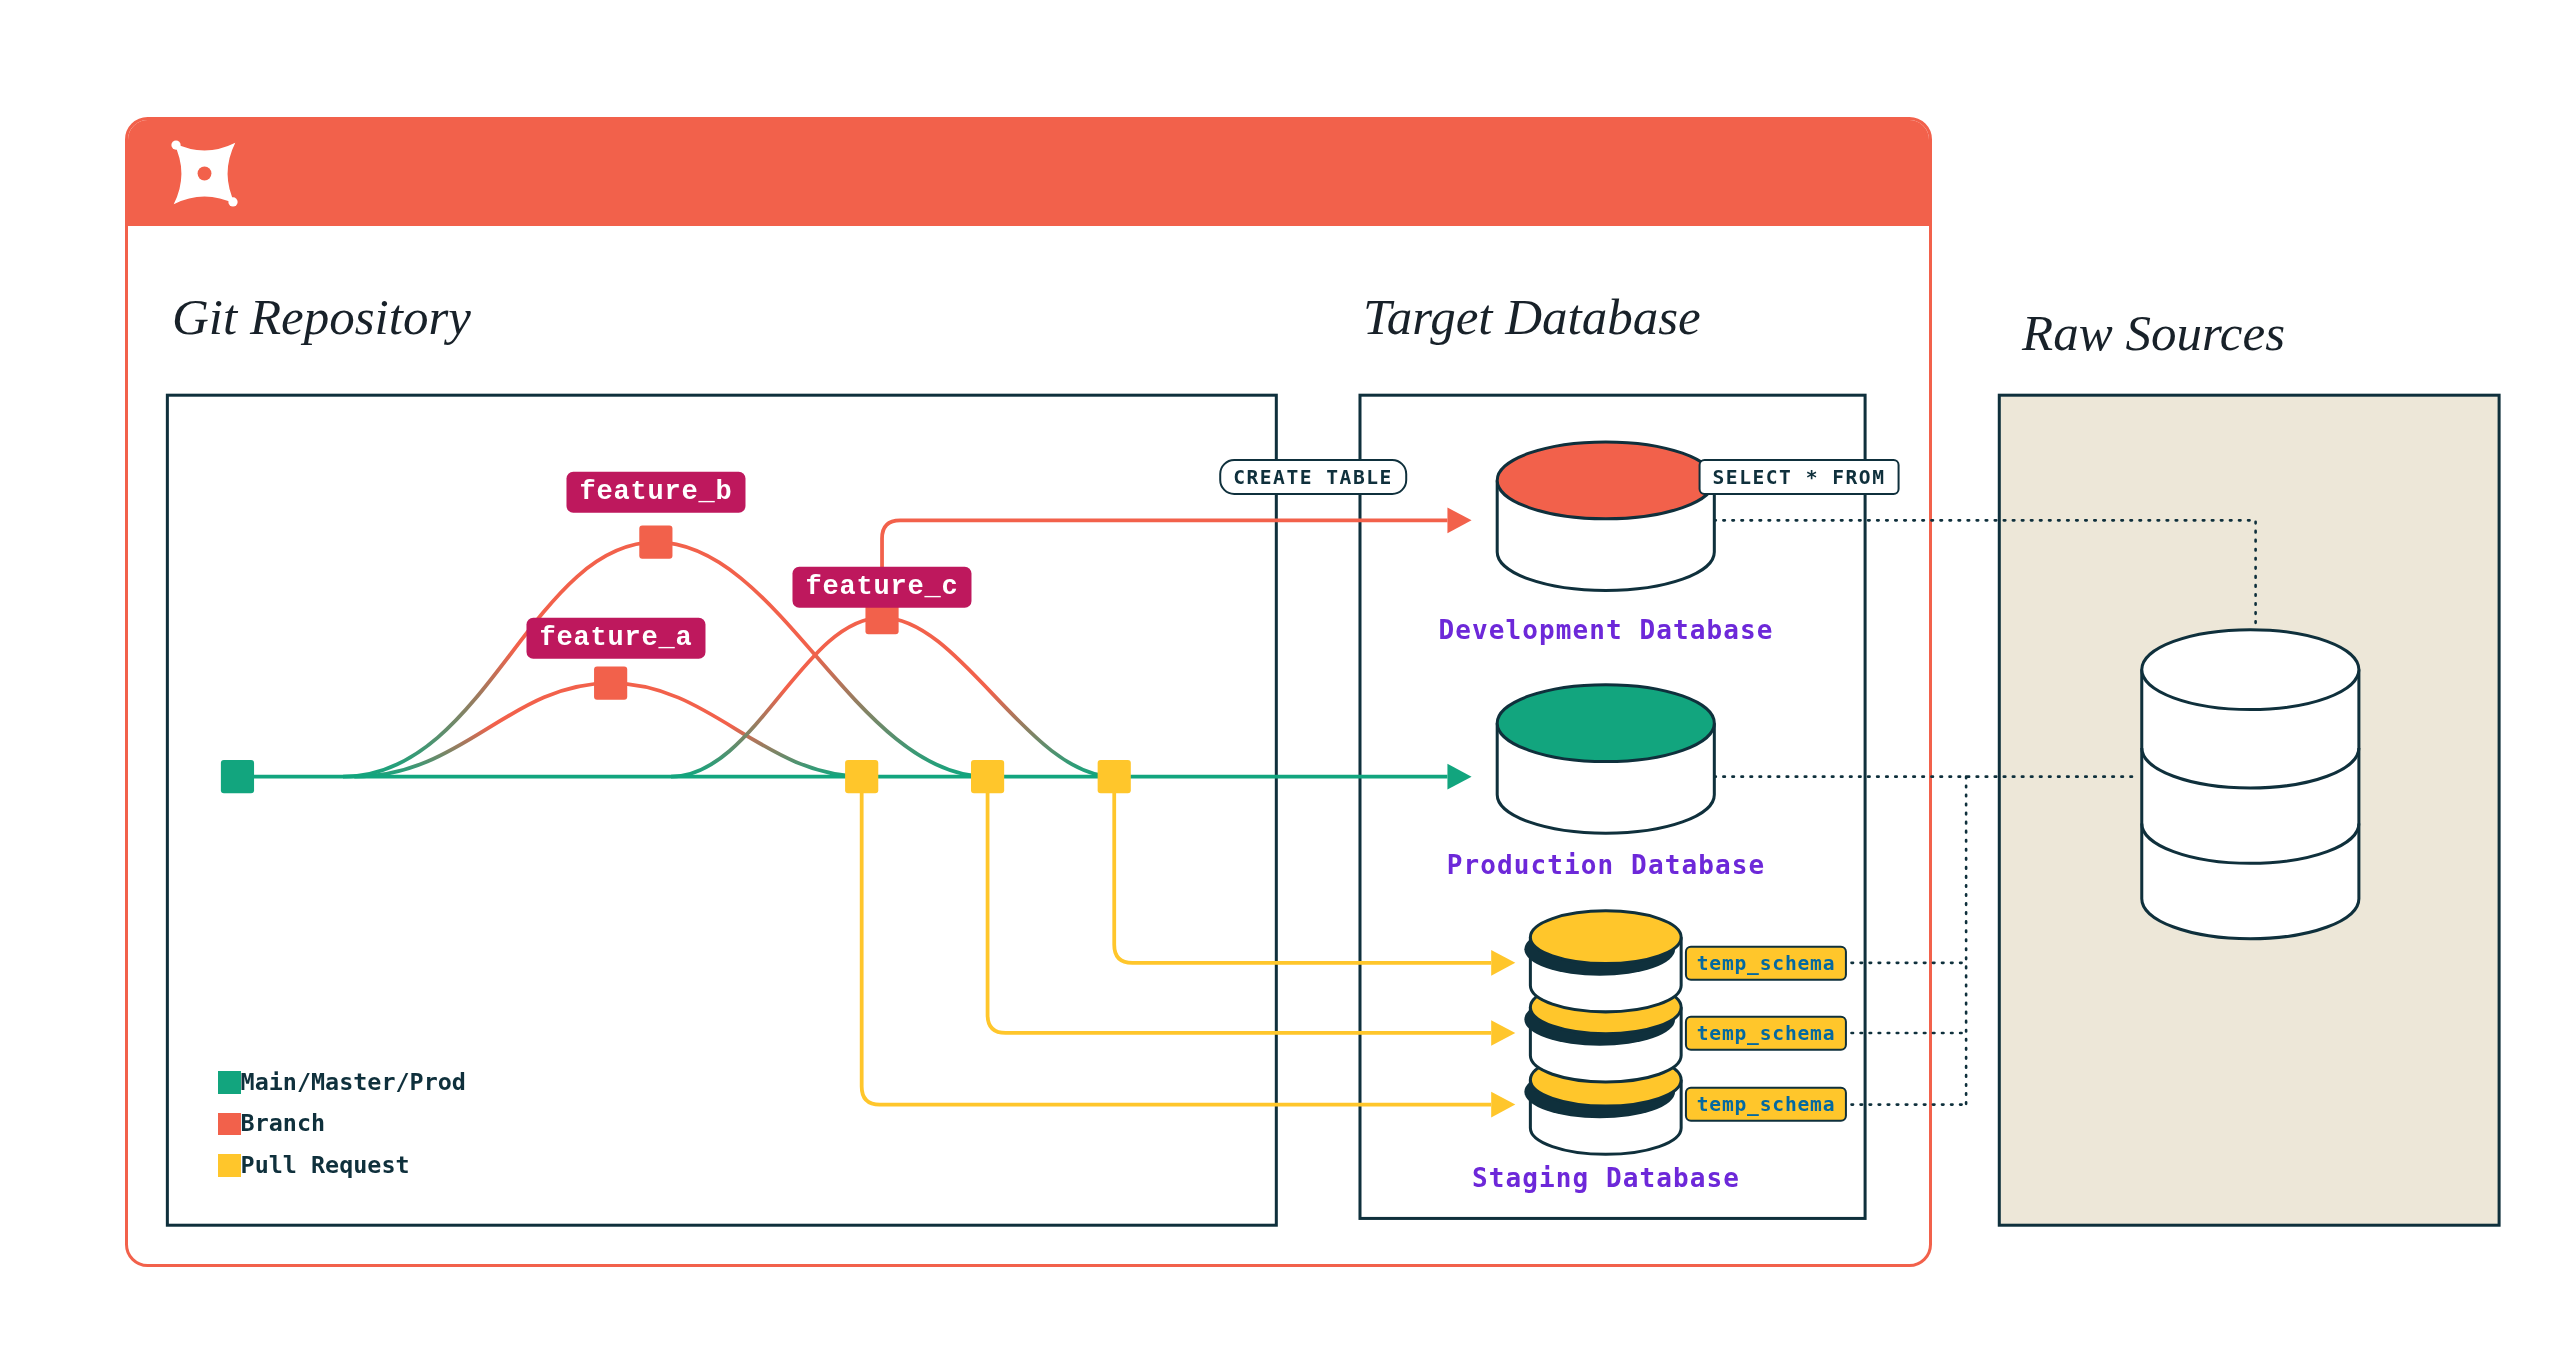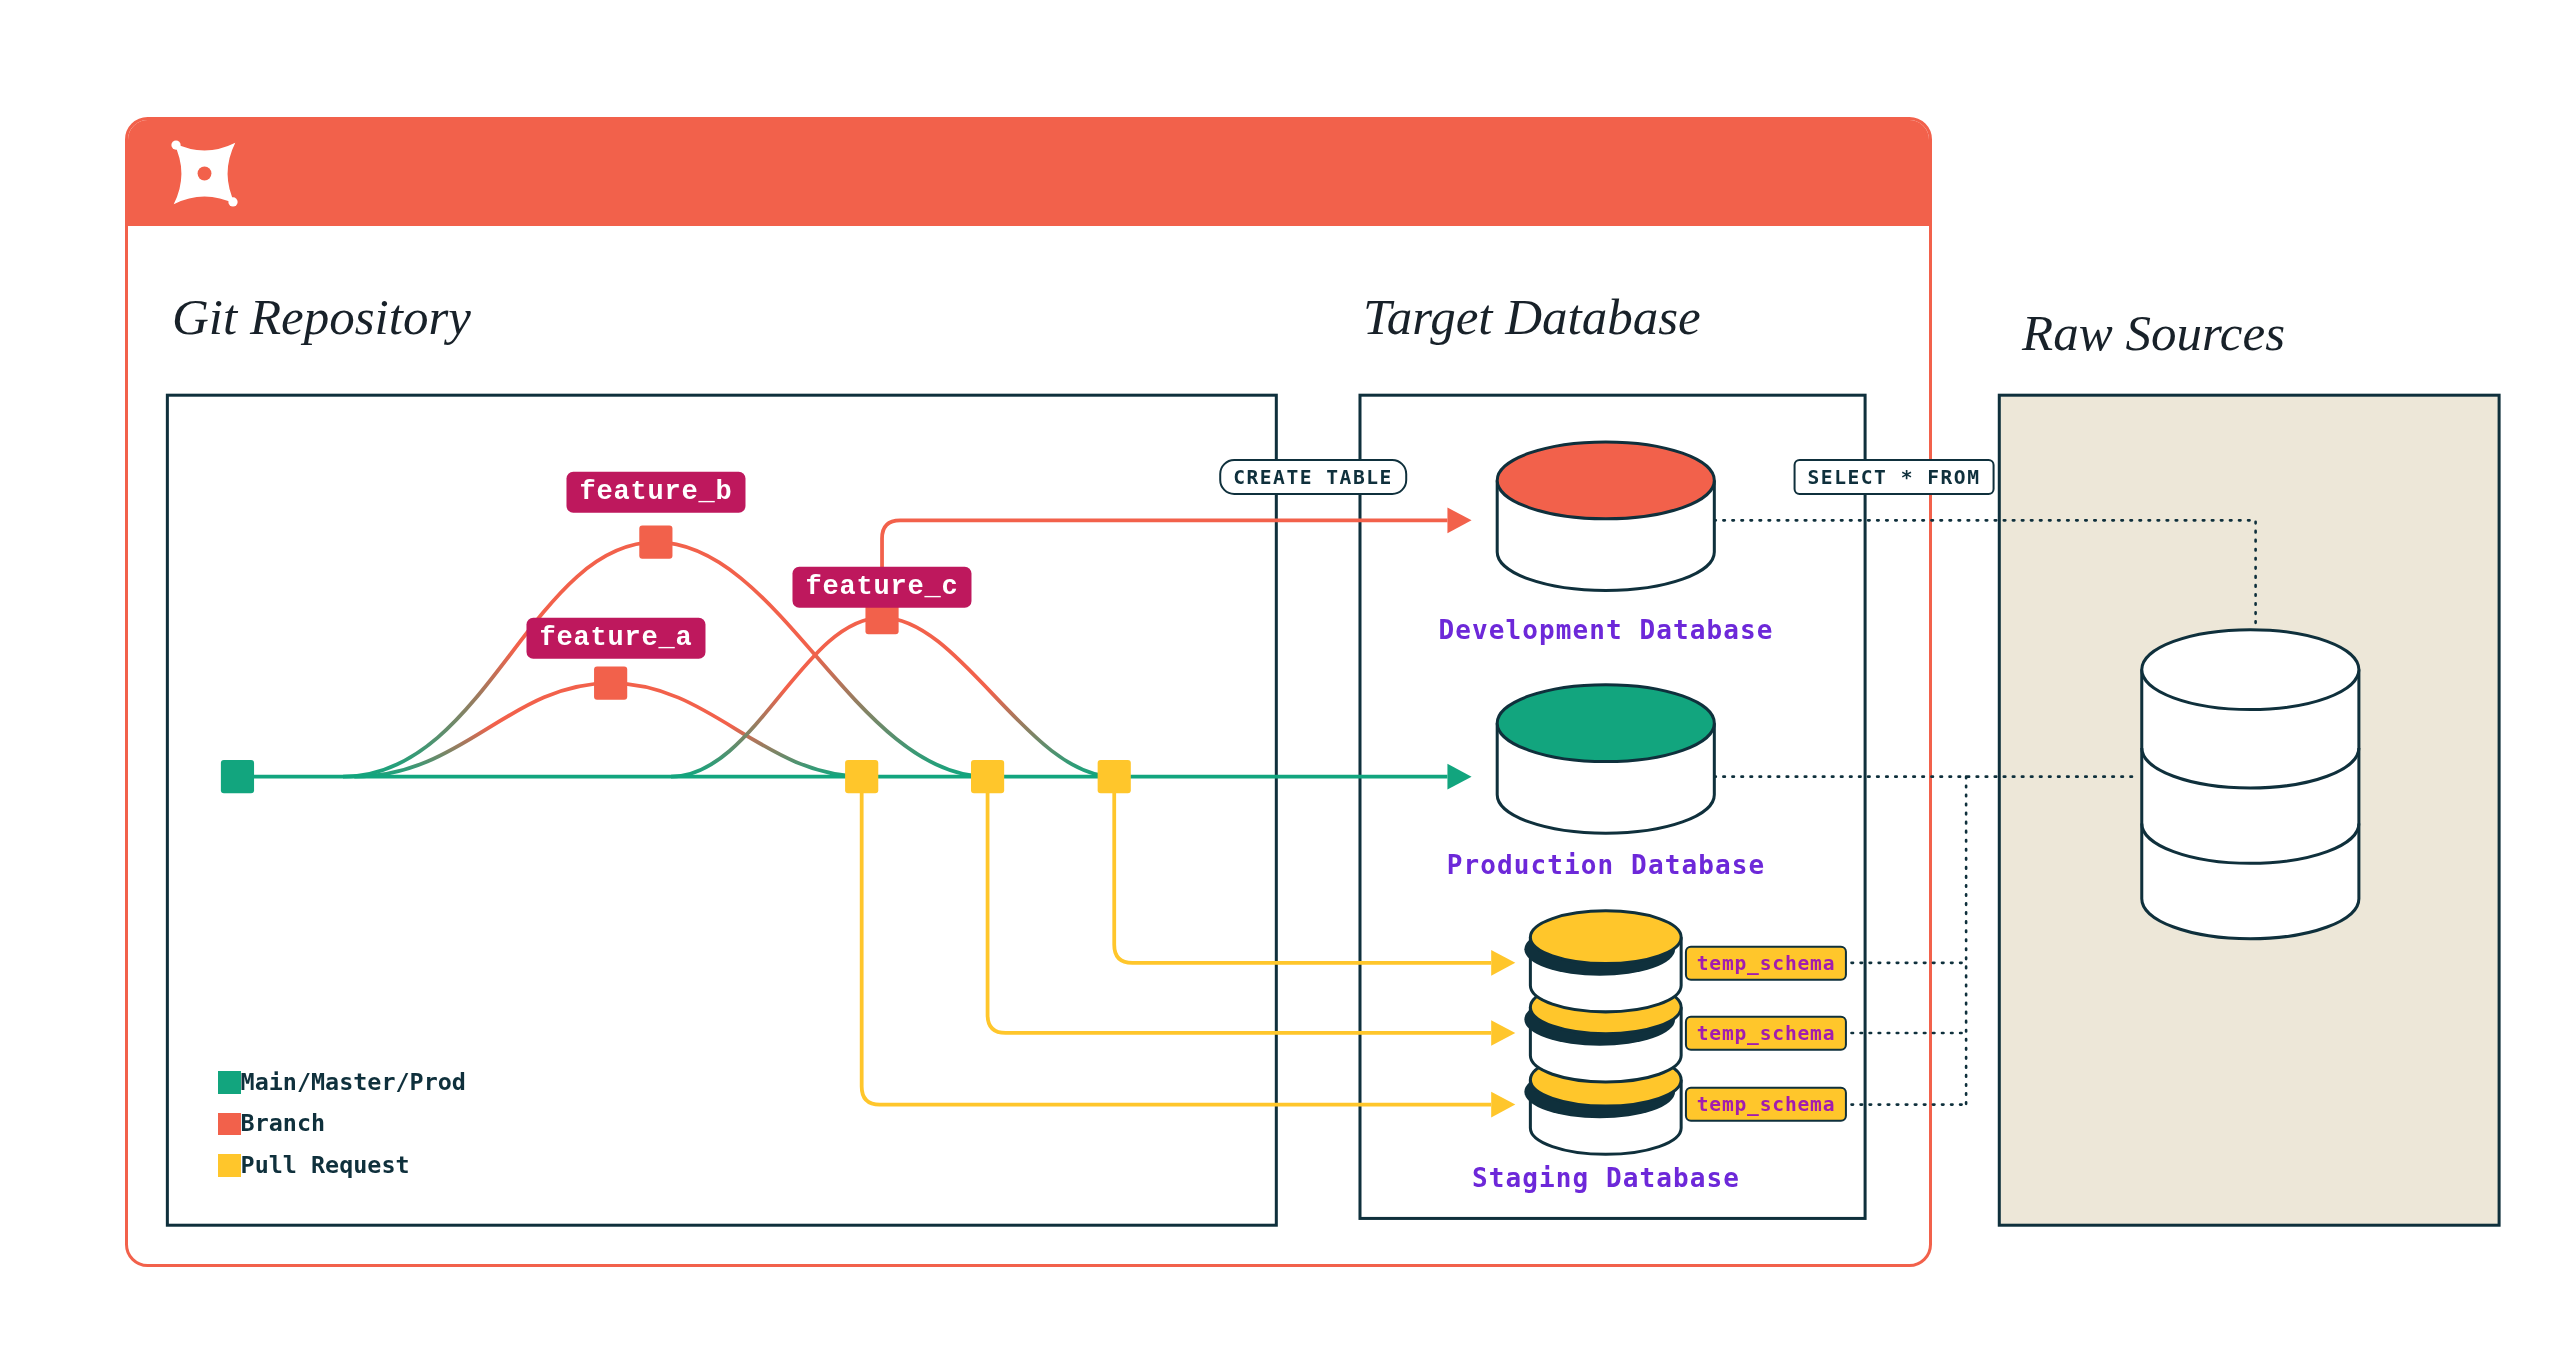--- a/index.html
+++ b/index.html
@@ -25,21 +25,21 @@
 
   
   .diagram{position:absolute;left:0;top:0;width:2576px;height:1346px;pointer-events:none;}
 
   
   .abs{position:absolute;transform:translate(-50%,-50%);white-space:nowrap;}
   .branch-badge{background:#be185d;color:#ffffff;font-weight:bold;font-size:27px;
                 padding:5.3px 13px;border-radius:6.8px;letter-spacing:0.8px;font-family:Liberation Mono, monospace;}
   .sql-badge{background:#ffffff;color:#0F303C;font-weight:bold;font-size:19.6px;
              padding:4.5px 12px;border:2.3px solid #0F303C;border-radius:6px;letter-spacing:1.5px;}
-  .temp-badge{background:#FFC62B;color:#a21caf;font-weight:bold;font-size:19.6px;
+  .temp-badge{background:#FFC62B;color:#0369a1;font-weight:bold;font-size:19.6px;
               padding:3.8px 9.8px;border:2.3px solid #0F303C;border-radius:6px;letter-spacing:0.8px;}
   .db-label{font-weight:bold;font-size:26px;color:#6d28d9;letter-spacing:1.1px;}
 
   
   .legend{position:absolute;left:218px;top:1071px;display:flex;flex-direction:column;gap:18px;}
   .legend-row{display:flex;align-items:center;}
   .legend-swatch{width:22.6px;height:22.6px;flex:0 0 auto;}
   .sw-0{background:#12A57E;}
   .sw-1{background:#F2614B;}
   .sw-2{background:#FFC62B;}
@@ -139,21 +139,21 @@
       <path d="M2841 992 A144 53 0 0 0 3129 992" fill="none" stroke="#0F303C" stroke-width="4"></path>
       <path d="M2841 1092 A144 53 0 0 0 3129 1092" fill="none" stroke="#0F303C" stroke-width="4"></path>
     </g>
   </svg>
 
   <div class="abs branch-badge" style="left:656px;top:492px;">feature_b</div>
   <div class="abs branch-badge" style="left:616px;top:638px;">feature_a</div>
   <div class="abs branch-badge" style="left:882px;top:587px;text-align:center;">feature_c</div>
 
   <div class="abs sql-badge" style="left:1313px;top:477px;border-radius:15px;">CREATE TABLE</div>
-  <div class="abs sql-badge" style="left:1894px;top:477px;text-align:right;">SELECT * FROM</div>
+  <div class="abs sql-badge" style="left:1799px;top:477px;text-align:right;">SELECT * FROM</div>
 
   <div class="abs temp-badge" style="left:1766px;top:963px;">temp_schema</div>
   <div class="abs temp-badge" style="left:1766px;top:1033px;">temp_schema</div>
   <div class="abs temp-badge" style="left:1766px;top:1104px;">temp_schema</div>
 
   <div class="abs db-label" style="left:1606px;top:630px;">Development Database</div>
   <div class="abs db-label" style="left:1606px;top:865px;">Production Database</div>
   <div class="abs db-label" style="left:1606px;top:1178px;">Staging Database</div>
 
   <div class="legend">

